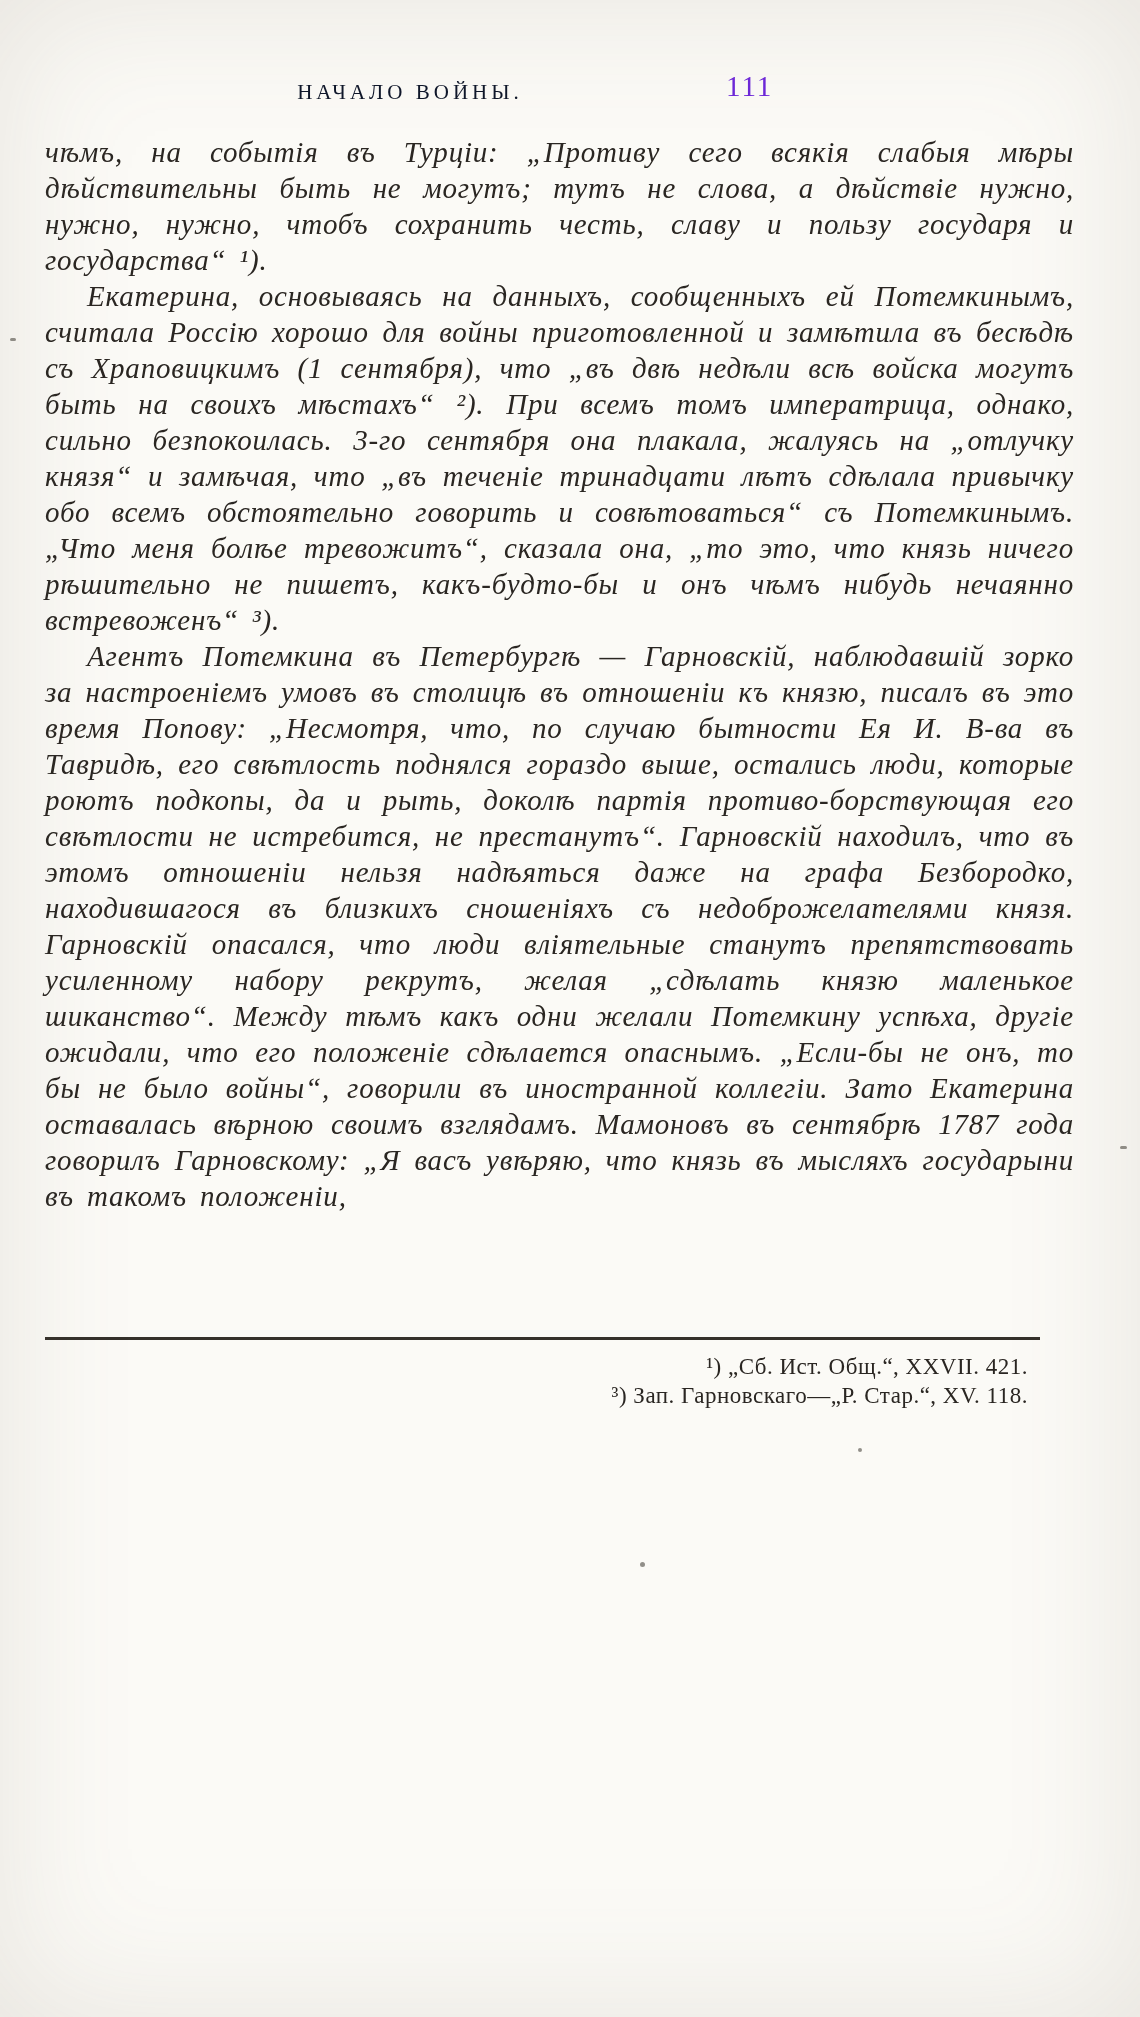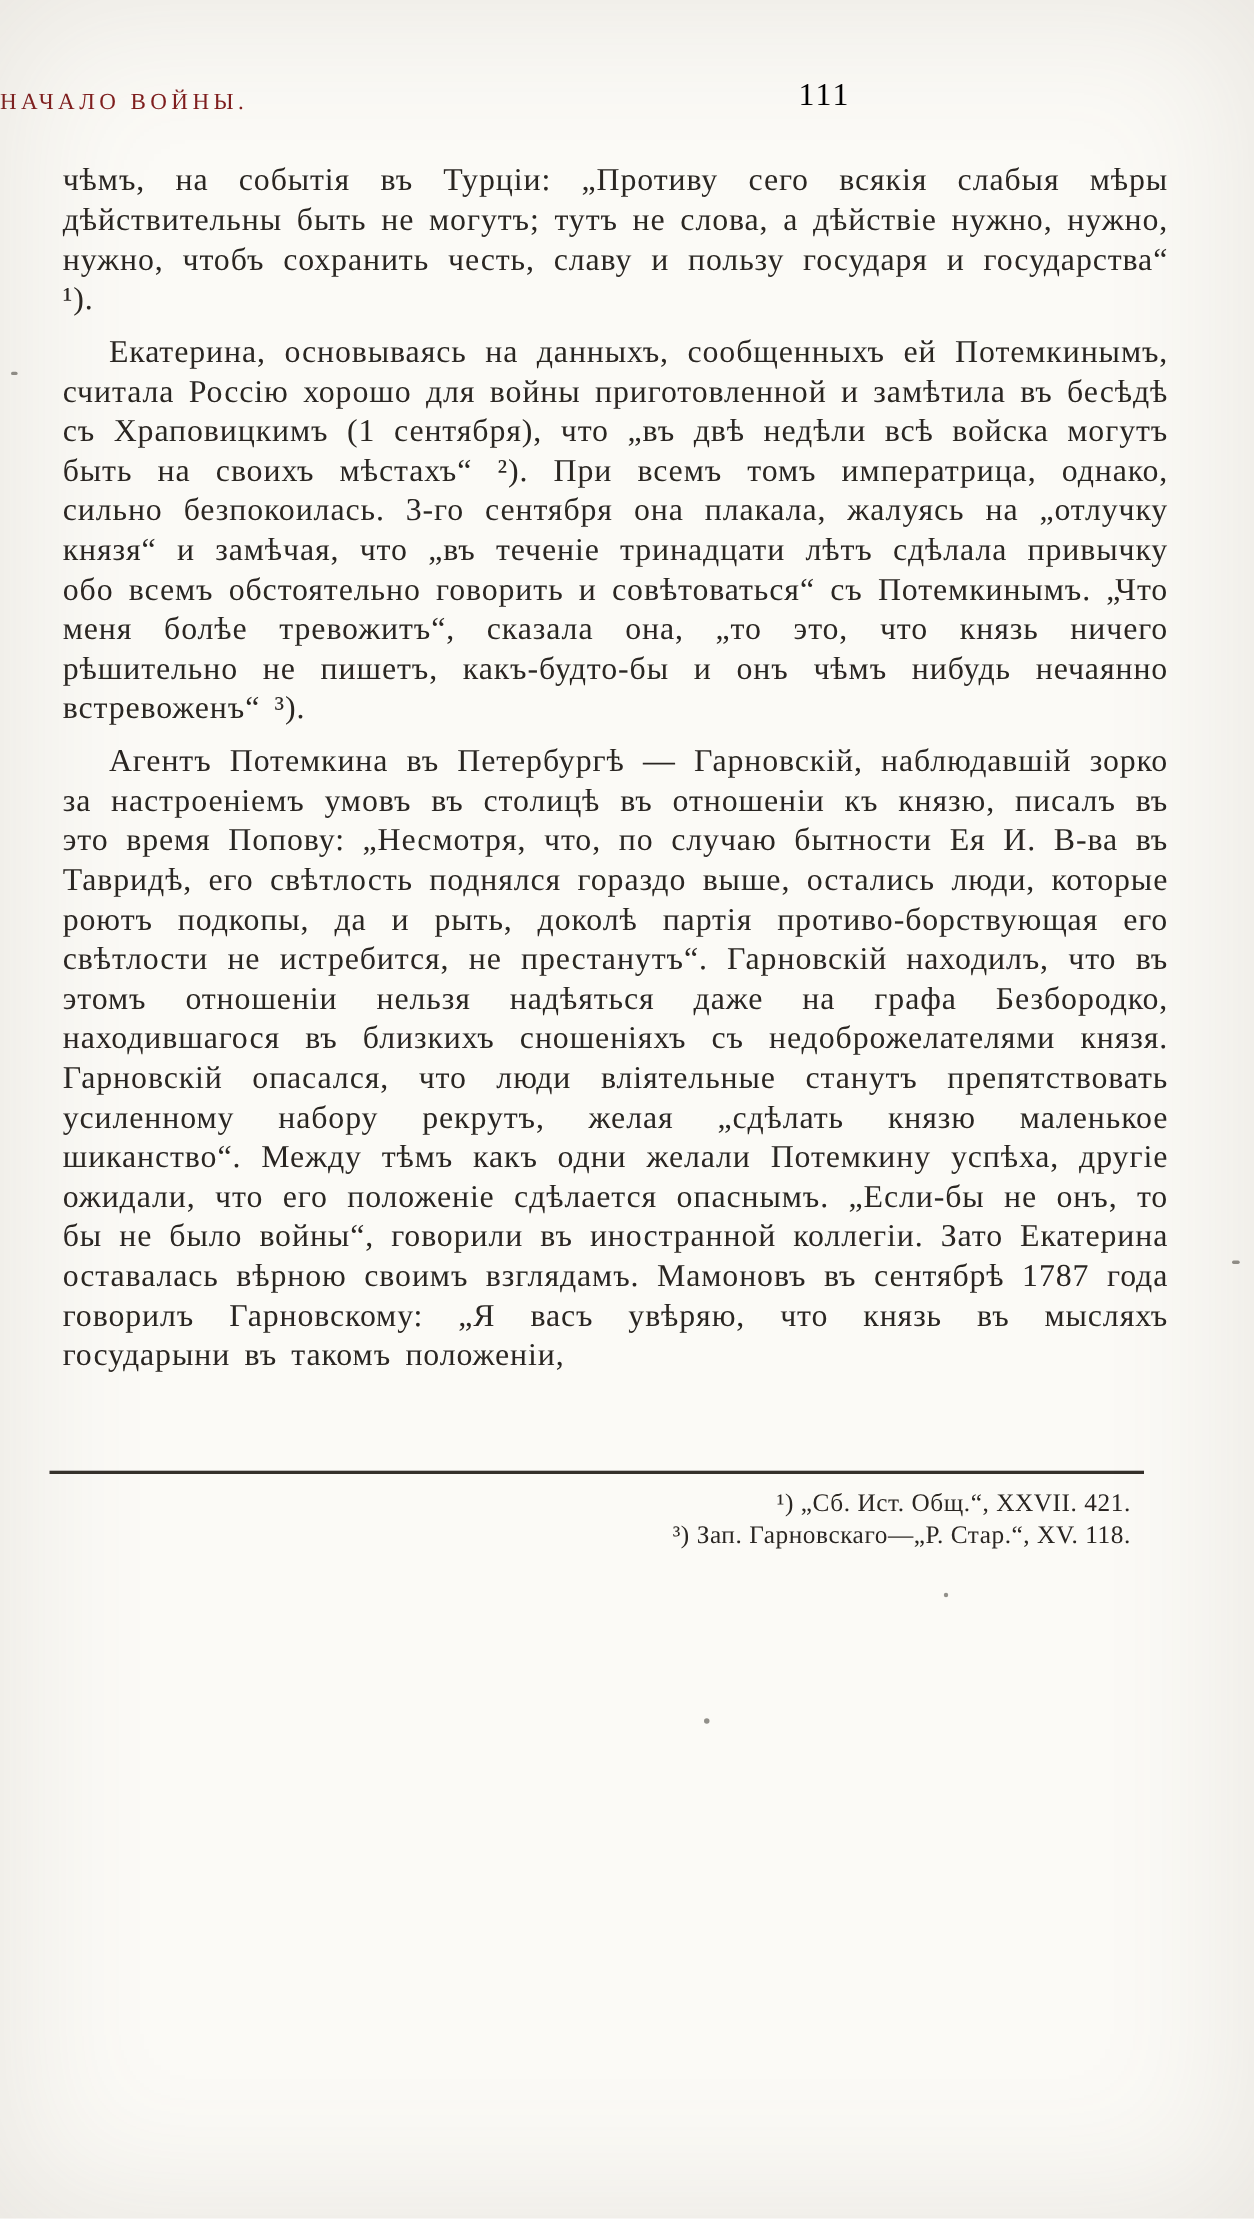--- a/index.html
+++ b/index.html
@@ -22,46 +22,47 @@
     position: absolute;
     inset: 0;
     pointer-events: none;
     box-shadow: inset 0 0 140px rgba(110, 100, 85, 0.14);
   }
   .running-head {
     position: absolute;
     top: 80px;
     left: 0;
     width: 820px;
-    text-align: left;
+    text-align: center;
     font-size: 21px;
     letter-spacing: 4px;
-    color: #7f1d1d;
+    color: #0f172a;
   }
   .folio {
     position: absolute;
     top: 70px;
     left: 726px;
     font-size: 29px;
     letter-spacing: 2px;
-    color: #000000;
+    color: #6d28d9;
   }
   .body-text {
     position: absolute;
     top: 134px;
     left: 45px;
     width: 1029px;
   }
   .para {
-    margin: 12px;
+    margin: 0;
     text-align: justify;
     font-size: 29px;
     line-height: 36px;
     letter-spacing: 0.8px;
     word-spacing: 5px;
+    font-style: italic;
   }
   .para.ind { text-indent: 42px; }
   .fn-rule {
     position: absolute;
     top: 1337px;
     left: 45px;
     width: 995px;
     height: 3px;
     background: #35312b;
   }

